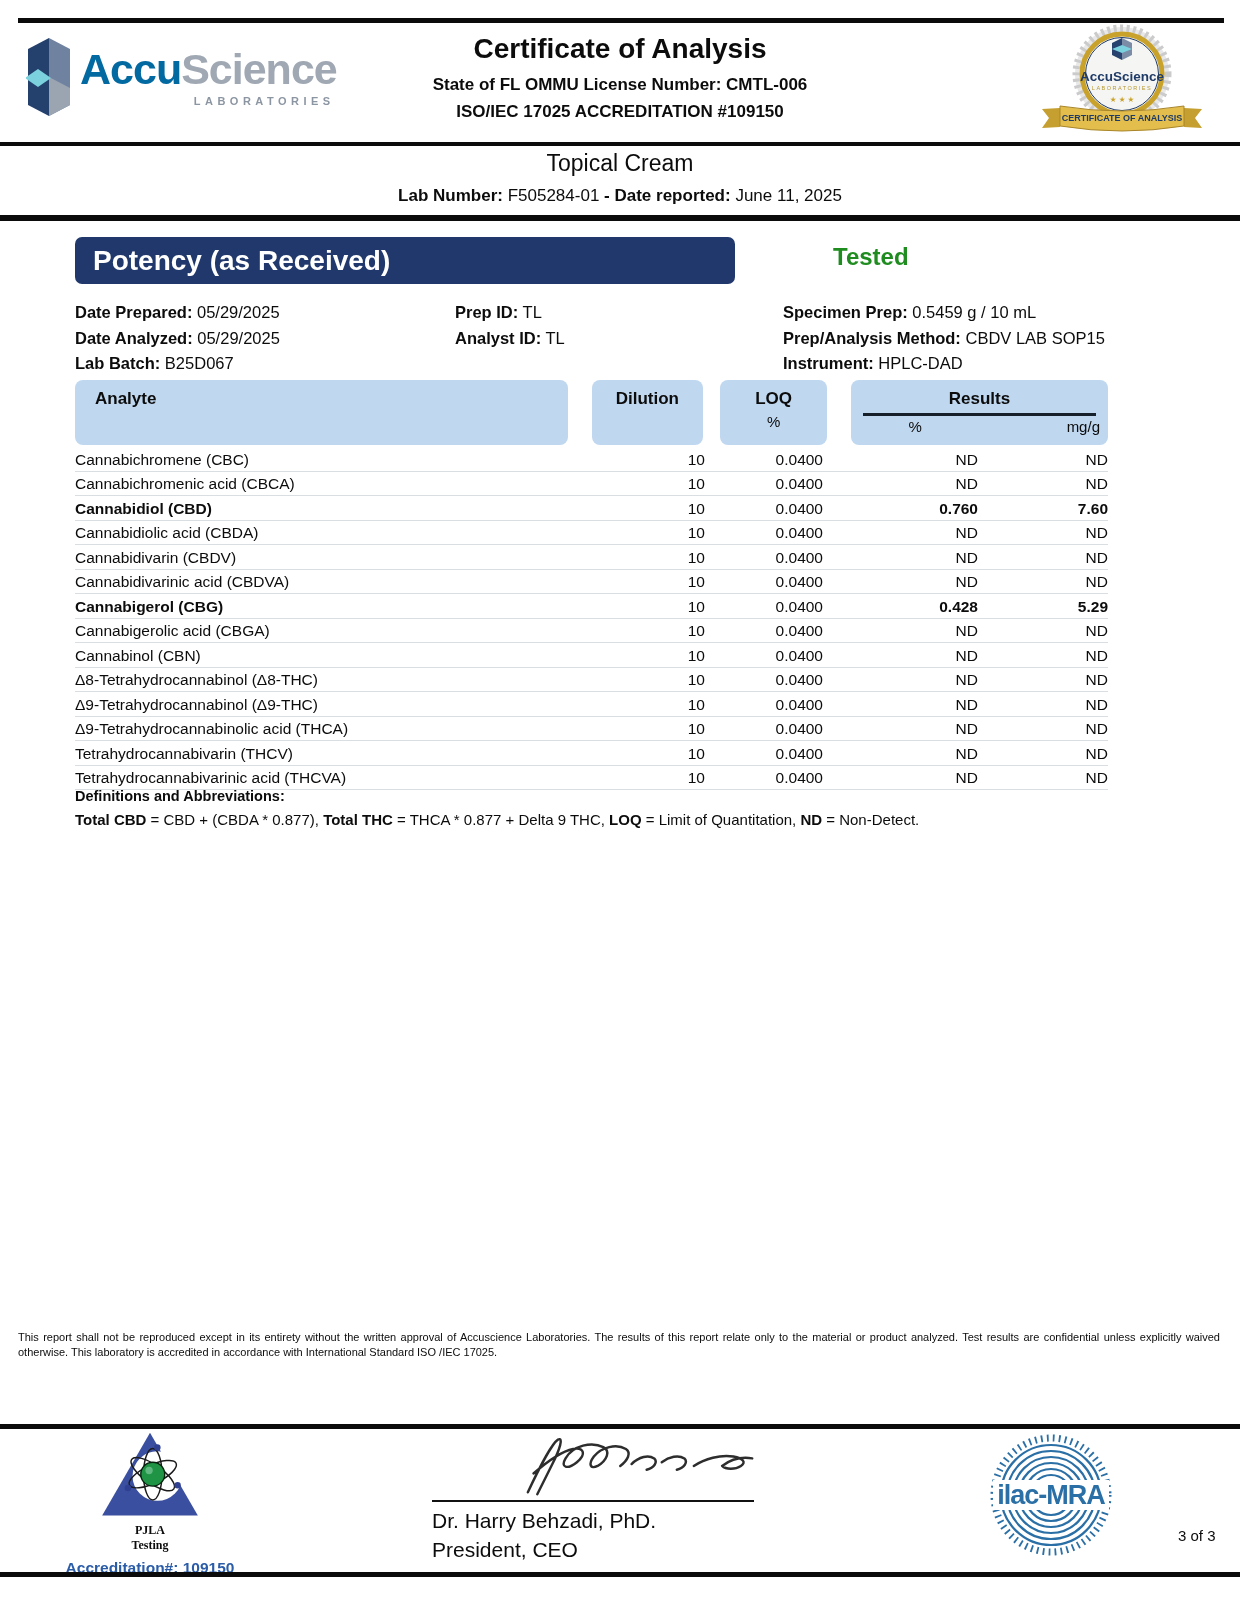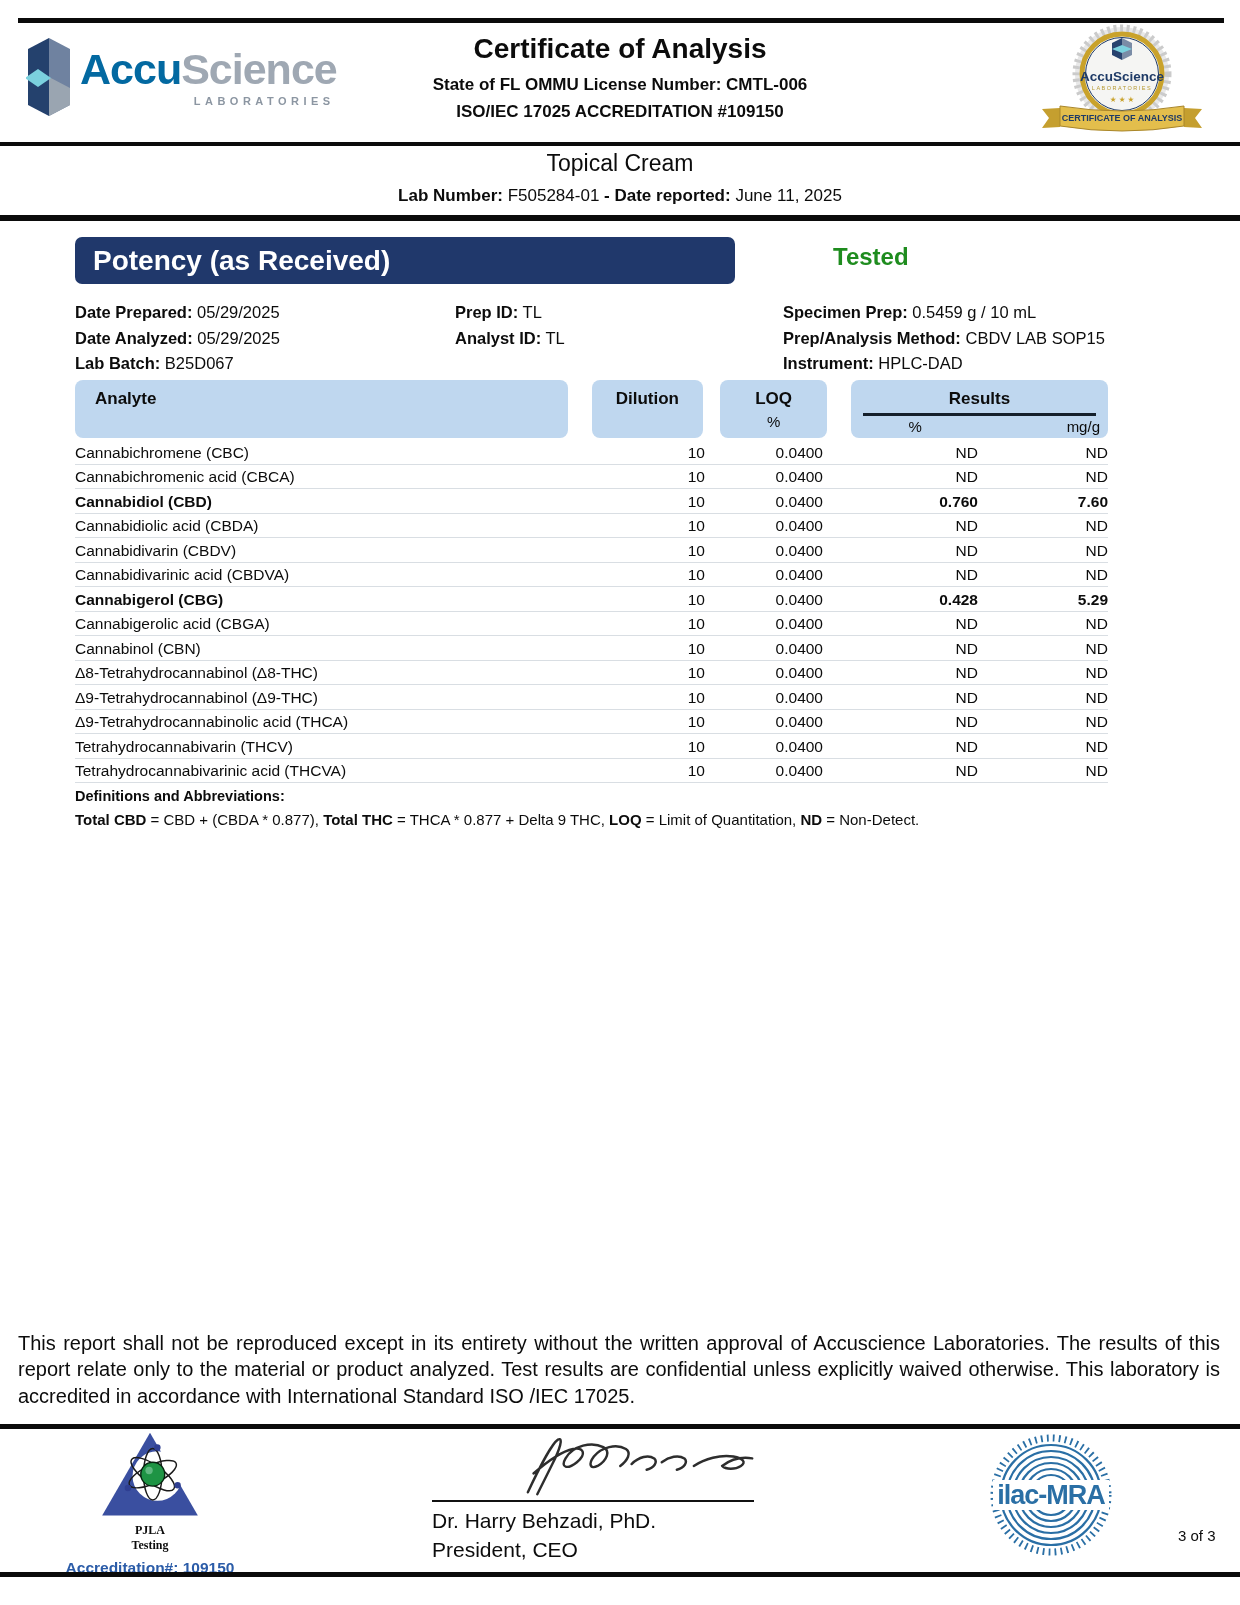--- a/index.html
+++ b/index.html
@@ -35,21 +35,21 @@
   .potency-bar { position:absolute; left:75px; top:237px; width:660px; height:47px;
                  background:var(--navy); border-radius:7px; }
   .potency-label { font-size:28px; font-weight:bold; color:#fff; padding-left:18px; line-height:47px; }
   .tested { position:absolute; left:833px; top:243px; font-size:24px; font-weight:bold; color:var(--green); }
 
   .meta { position:absolute; top:300px; font-size:16.5px; line-height:25.5px; }
   #meta1 { left:75px; } #meta2 { left:455px; } #meta3 { left:783px; }
 
   
   .table-wrap { position:absolute; left:75px; top:380px; width:1033px; }
-  .thead { display:flex; height:58px;border-radius:8px; }
+  .thead { display:flex; height:65px;border-radius:8px; }
   .hbox { background:var(--header_blue); border-radius:8px; box-sizing:border-box; }
   .hbox.analyte  { width:498px; padding:9px 0 0 20px; font-size:17px; font-weight:bold; }
   .hbox.dilution { width:113px; margin-left:24px; padding-top:9px; text-align:center; font-size:17px; font-weight:bold; }
   .hbox.loq      { width:108px; margin-left:17px; padding-top:9px; text-align:center; }
   .hbox.results  { width:260px; margin-left:24px; padding-top:9px; }
   .h-main { font-size:17px; font-weight:bold; text-align:center; }
   .h-unit { font-size:15px; text-align:center; margin-top:4px; }
   .res-underline { height:2.5px; background:#15202B; margin:4px 12px 0 12px; }
   .res-sub { display:flex; font-size:15px; margin-top:2px; }
   .res-sub .p { width:50%; text-align:center; }
@@ -58,21 +58,21 @@
   table.body { width:1033px; border-collapse:collapse; margin-top:2px; }
   table.body td { font-size:15.5px; padding:2.5px 0 2px 0; line-height:19px; border-bottom:1px solid #D9DEE3; }
   td.analyte { padding-left:2px; }
   td.num { text-align:right; }
   tr.bold-row td.analyte, tr.bold-row td.pct, tr.bold-row td.mgg { font-weight:bold; }
 
   .defs { position:absolute; left:75px; top:788px; }
   .def-title { font-size:14.5px; font-weight:bold; }
   .def-line  { font-size:15px; margin-top:7px; }
 
-  .disclaimer { position:absolute; left:18px; right:20px; top:1330px; font-size:20px;
+  .disclaimer { position:absolute; left:18px; right:20px; top:1330px; font-size:11px;
                 line-height:1.32; text-align:justify; }
 
   
   .pjla { position:absolute; left:40px; top:1430px; width:220px; text-align:center; }
   .pjla svg { width:104px; height:92px; }
   .pjla-name { font-family:"Liberation Serif", serif; font-weight:bold; font-size:12px; margin-top:-3px; }
   .pjla-sub  { font-family:"Liberation Serif", serif; font-weight:bold; font-size:12px; }
   .pjla-acc  { color:var(--accent_blue); font-weight:bold; font-size:15.5px; margin-top:6px; white-space:nowrap; }
 
   .sig { position:absolute; left:432px; top:1432px; width:360px; }

